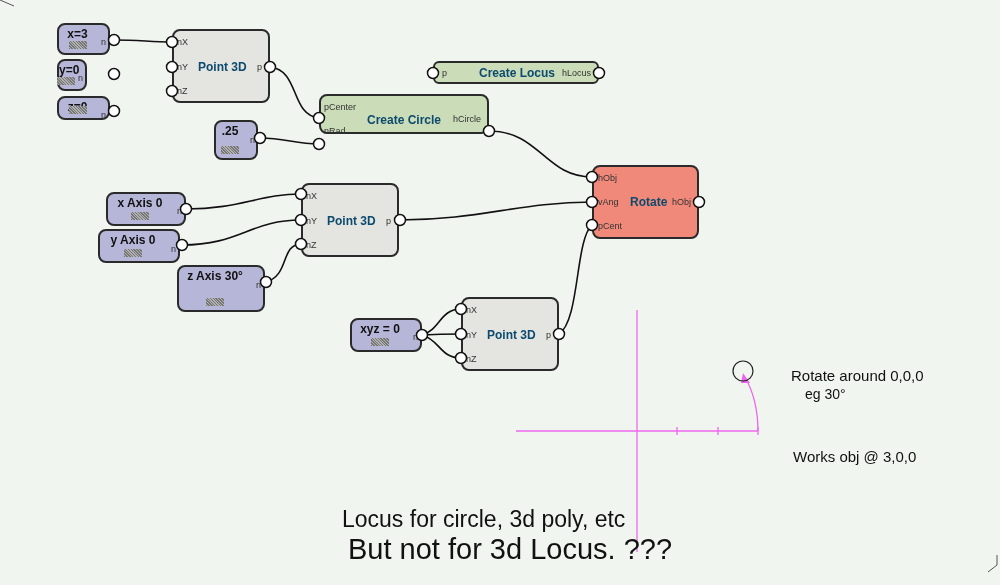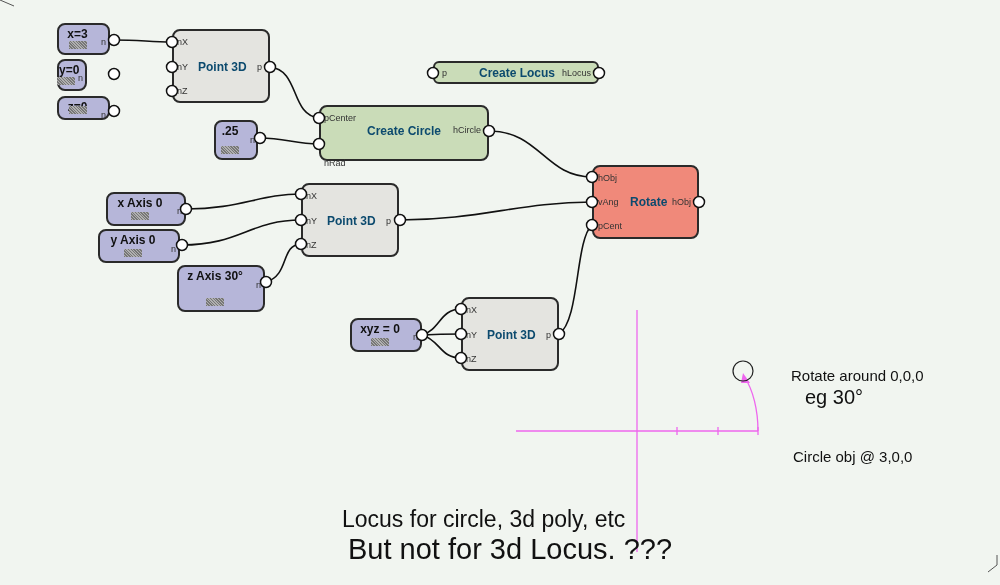--- a/index.html
+++ b/index.html
@@ -94,23 +94,23 @@
   <span class="port-txt" style="right:2px;top:12px;">n</span>
 </div>
 
 <div class="node fn-point" style="left:172px;top:29px;width:98px;height:74px;">
   <span class="port-txt" style="left:3px;top:6px;">nX</span>
   <span class="port-txt" style="left:3px;top:31px;">nY</span>
   <span class="port-txt" style="left:3px;top:55px;">nZ</span>
   <span class="node-title" style="left:24px;top:29px;">Point 3D</span>
   <span class="port-txt" style="right:6px;top:31px;">p</span>
 </div>
-<div class="node fn-green" style="left:319px;top:105px;width:170px;height:56px;">
+<div class="node fn-green" style="left:319px;top:94px;width:170px;height:40px;">
   <span class="port-txt" style="left:3px;top:6px;">pCenter</span>
-  <span class="port-txt" style="left:3px;top:30px;margin-top:21px;">nRad</span>
+  <span class="port-txt" style="left:3px;top:30px;">nRad</span>
   <span class="node-title" style="left:46px;top:17px;">Create Circle</span>
   <span class="port-txt" style="right:6px;top:18px;">hCircle</span>
 </div>
 <div class="node fn-green" style="left:433px;top:61px;width:166px;height:23px;border-radius:6px;">
   <span class="port-txt" style="left:7px;top:5px;">p</span>
   <span class="node-title" style="left:44px;top:3px;">Create Locus</span>
   <span class="port-txt" style="right:6px;top:5px;">hLocus</span>
 </div>
 <div class="node fn-red" style="left:592px;top:165px;width:107px;height:74px;">
   <span class="port-txt" style="left:4px;top:6px;">hObj</span>
@@ -162,16 +162,16 @@
       <circle cx="400" cy="220" r="5.5"></circle>
       <circle cx="422" cy="335" r="5.5"></circle>
       <circle cx="461" cy="309" r="5.5"></circle>
       <circle cx="461" cy="334" r="5.5"></circle>
       <circle cx="461" cy="358" r="5.5"></circle>
       <circle cx="559" cy="334" r="5.5"></circle>
     </g>
 </svg>
 
 <div class="note" style="left:791px;top:367px;font-size:15px;">Rotate around 0,0,0</div>
-<div class="note" style="left:805px;top:386px;font-size:20px;">eg 30°</div>
-<div class="note" style="left:793px;top:448px;font-size:15px;">Circle obj @ 3,0,0</div>
+<div class="note" style="left:805px;top:386px;font-size:14px;">eg 30°</div>
+<div class="note" style="left:793px;top:448px;font-size:15px;">Works obj @ 3,0,0</div>
 <div class="note" style="left:342px;top:506px;font-size:23px;">Locus for  circle, 3d poly, etc</div>
 <div class="note" style="left:348px;top:533px;font-size:29px;">But not for 3d Locus. ???</div>
 
 </body></html>

